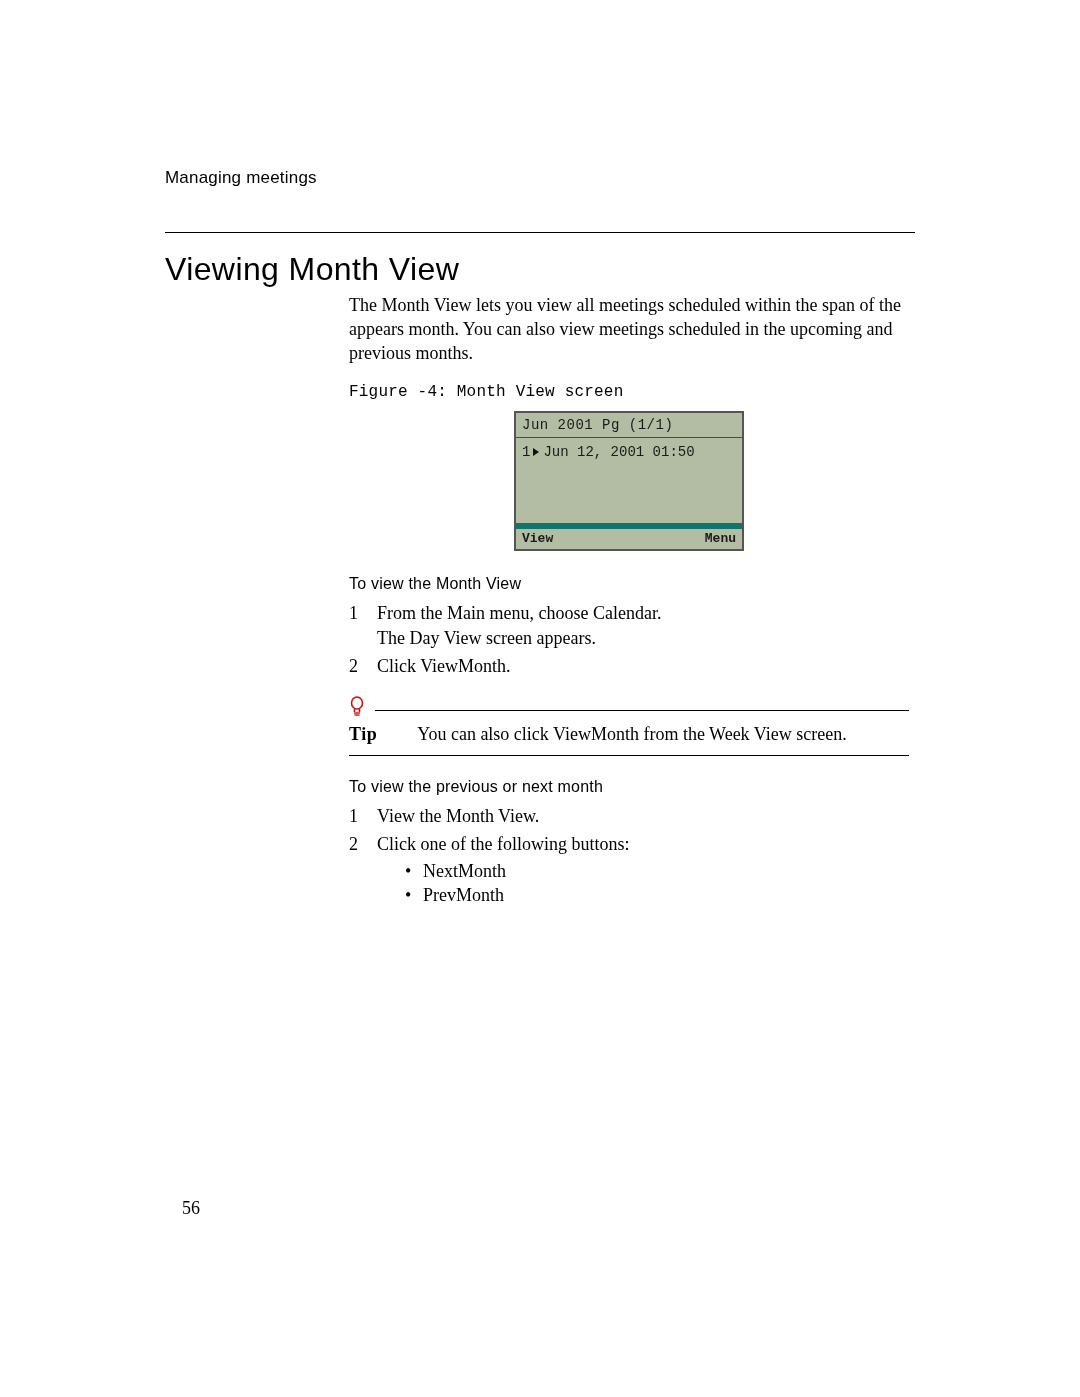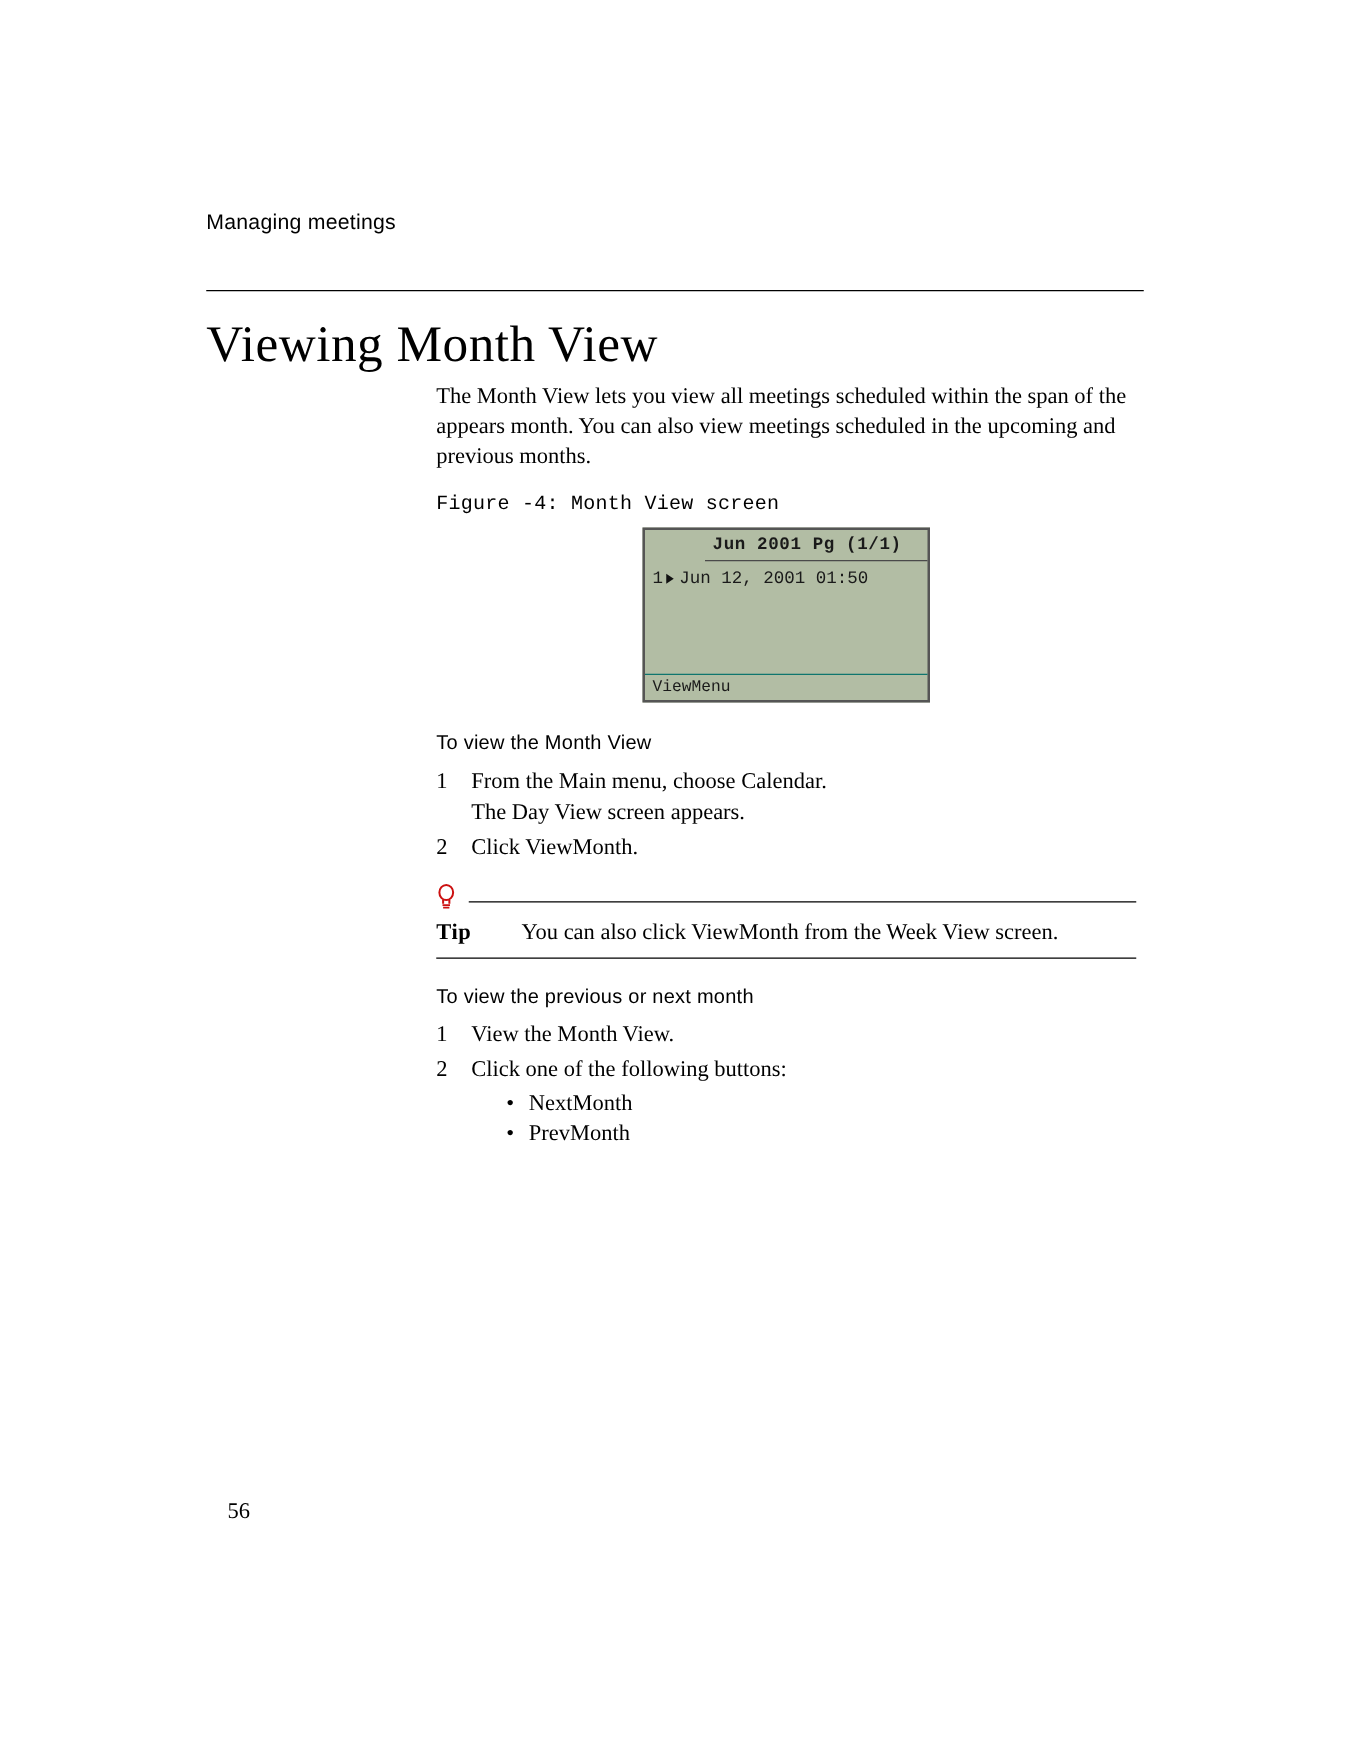--- a/index.html
+++ b/index.html
@@ -21,23 +21,23 @@
     font-size: 17px;
     letter-spacing: 0.2px;
     margin-bottom: 44px;
   }
   .hr-top {
     border: none;
     border-top: 1px solid #000;
     margin: 0 0 18px 0;
   }
   h1.section-title {
-    font-family: Liberation Serif, serif;
+    font-family: Liberation Sans, sans-serif;
     font-weight: normal;
-    font-size: 41px;
+    font-size: 32px;
     margin: 8px 0 6px 0;
     letter-spacing: 0.4px;
   }
   .body-indent {
     margin-left: 184px;
     width: 560px;
   }
   p.body {
     font-size: 18px;
     line-height: 1.32;
@@ -62,23 +62,22 @@
     background: #b2bda4;
     font-family: "Courier New", monospace;
     font-size: 14px;
     color: #1a1a1a;
     position: relative;
     box-sizing: border-box;
   }
   .ss-header {
     border-bottom: 1px solid #4a4a4a;
     padding: 4px 6px 4px 6px;
-    font-weight: bold;
+    font-weight: normal;
     letter-spacing: 0.5px;
-    margin-left: 48px;
   }
   .ss-body {
     padding: 6px 6px;
   }
   .ss-row {
     display: flex;
     align-items: center;
     gap: 2px;
   }
   .ss-num { font-weight: normal; margin-right: 1px;}
@@ -87,24 +86,26 @@
     width:0;height:0;
     border-top:4px solid transparent;
     border-bottom:4px solid transparent;
     border-left:6px solid #111;
     margin-right:2px;
     vertical-align: middle;
   }
   .ss-footer {
     position: absolute;
     left: 0; right: 0; bottom: 0;
-    border-top: 1px solid #0f766e;
-    display: flex;
+    border-top: 6px solid #0f766e;
+    display: flex;
+    justify-content: space-between;
     padding: 2px 6px 3px 6px;
     font-size: 13px;
+    font-weight: bold;
   }
   .proc-title {
     font-family: Arial, Helvetica, sans-serif;
     font-size: 16px;
     letter-spacing: 0.2px;
     margin: 12px 0 8px 0;
   }
   ol.steps {
     font-size: 18px;
     padding-left: 0;

